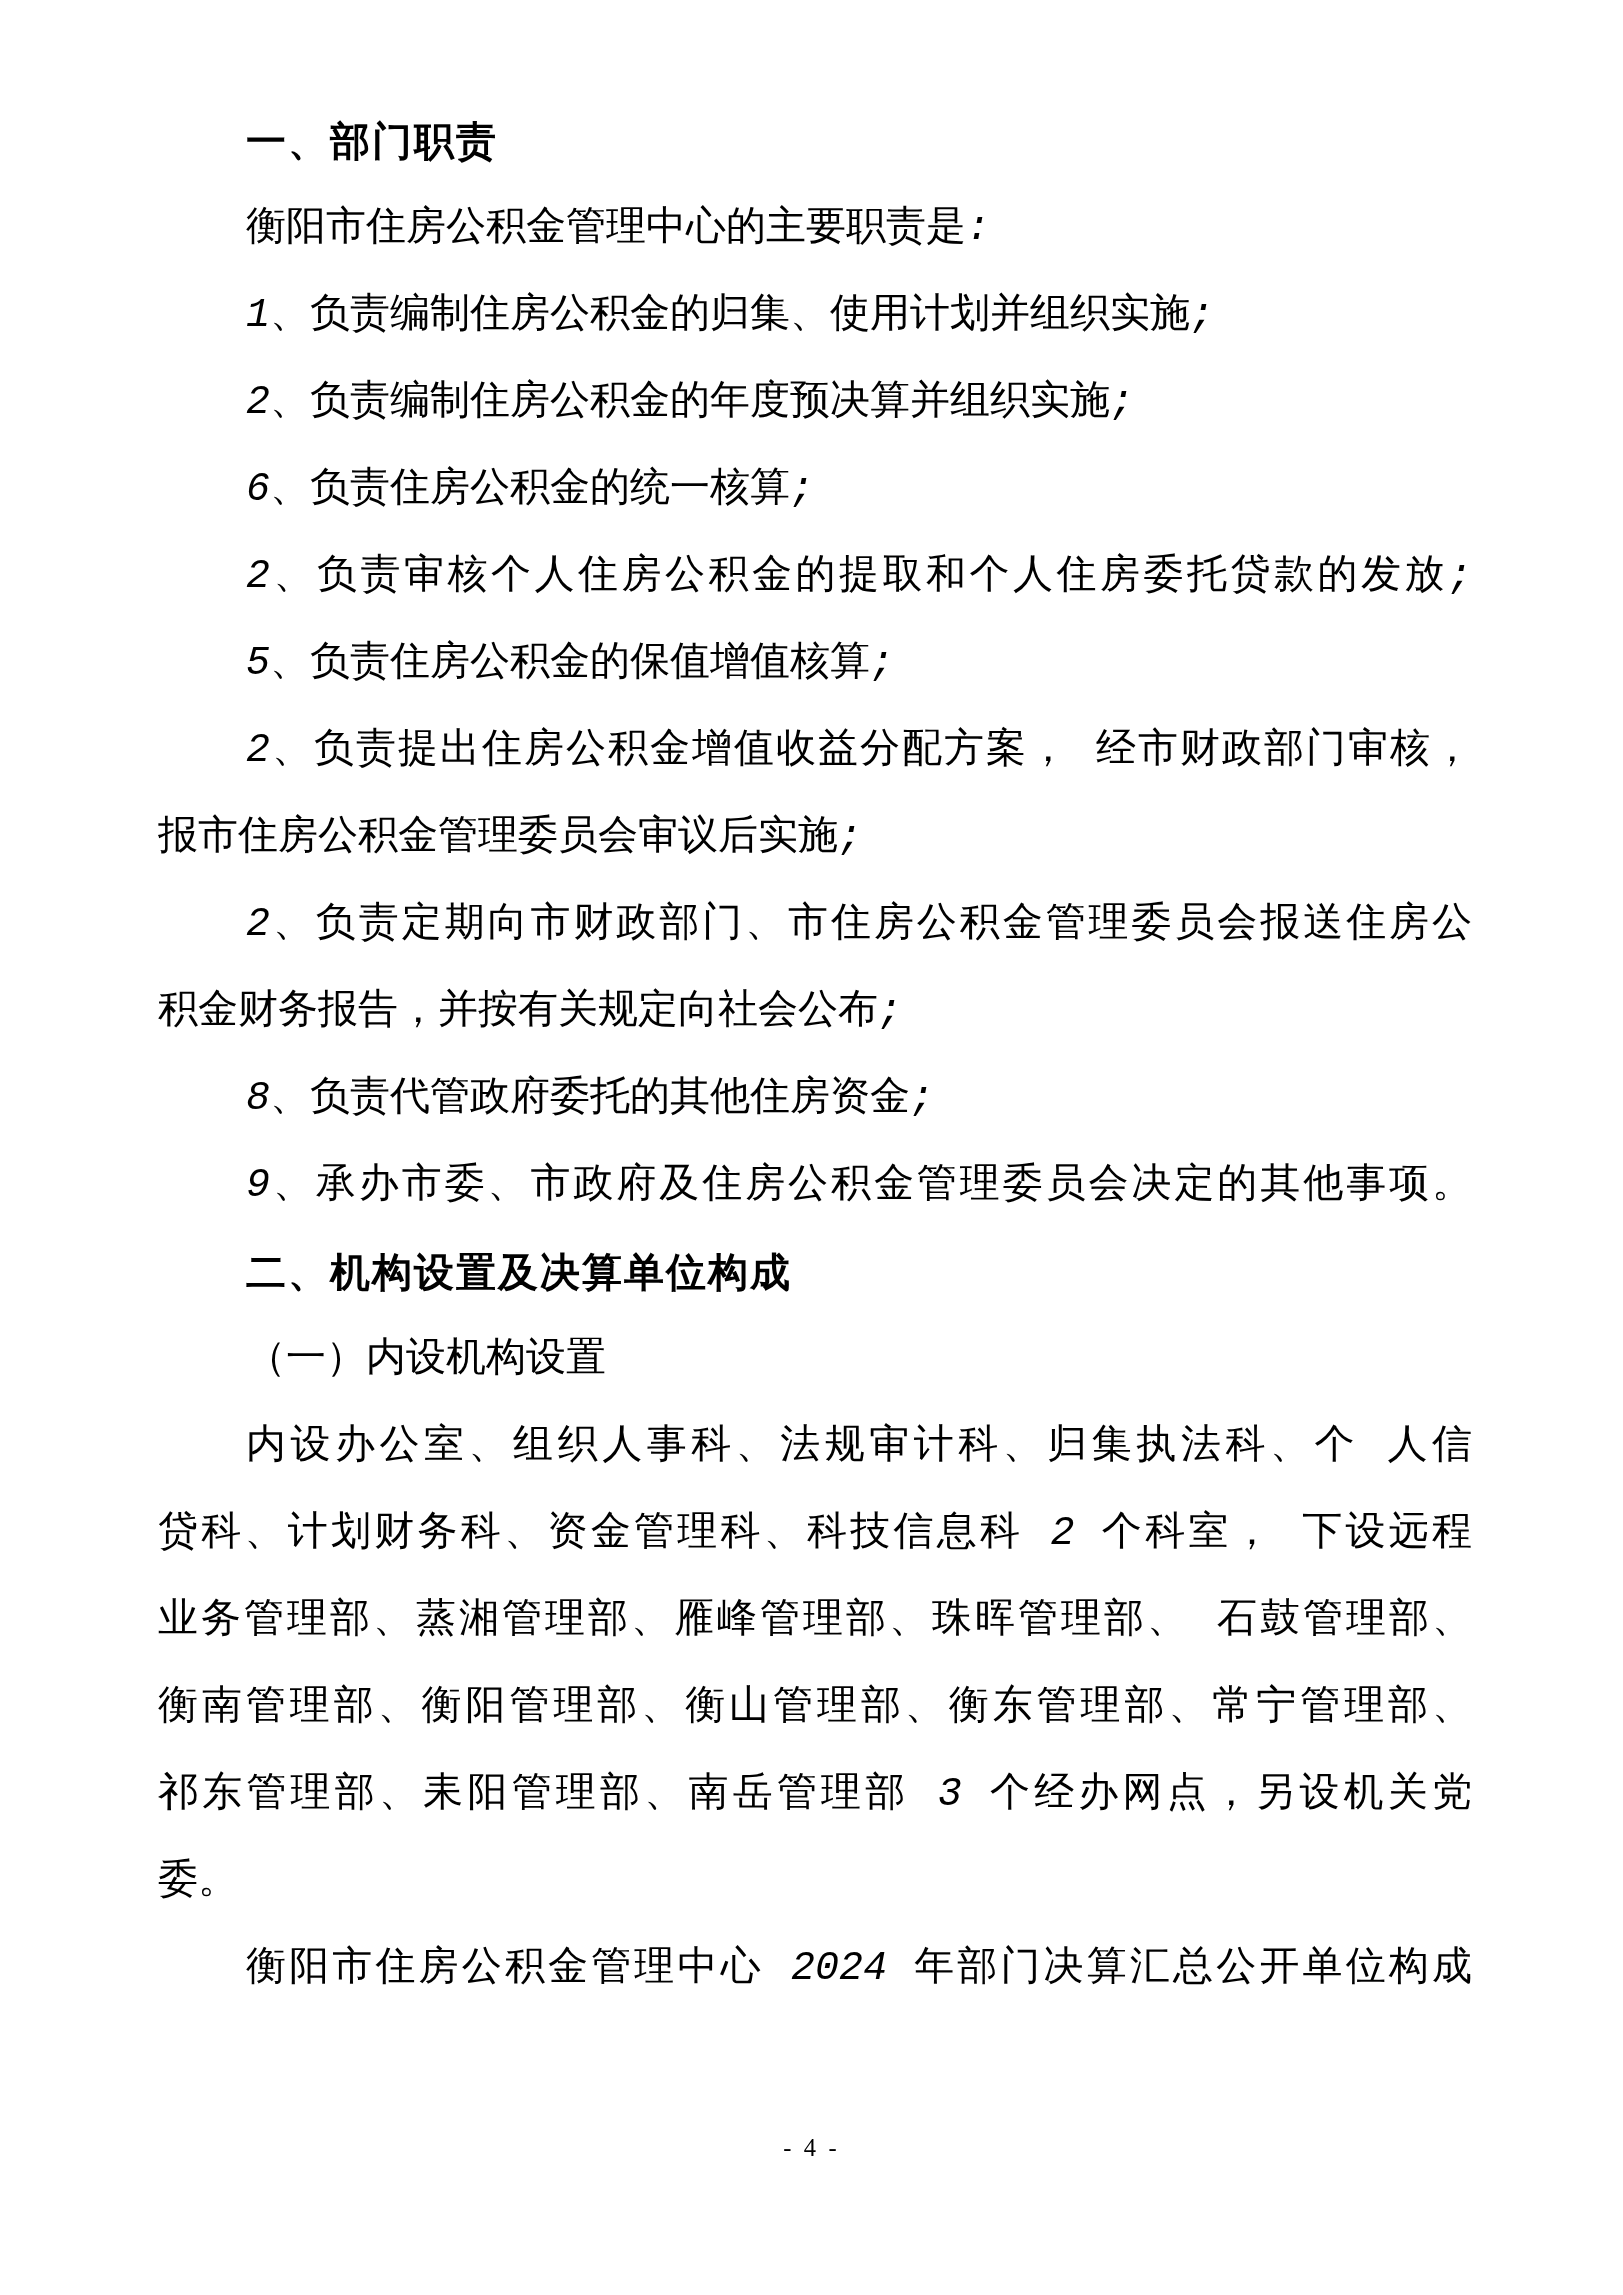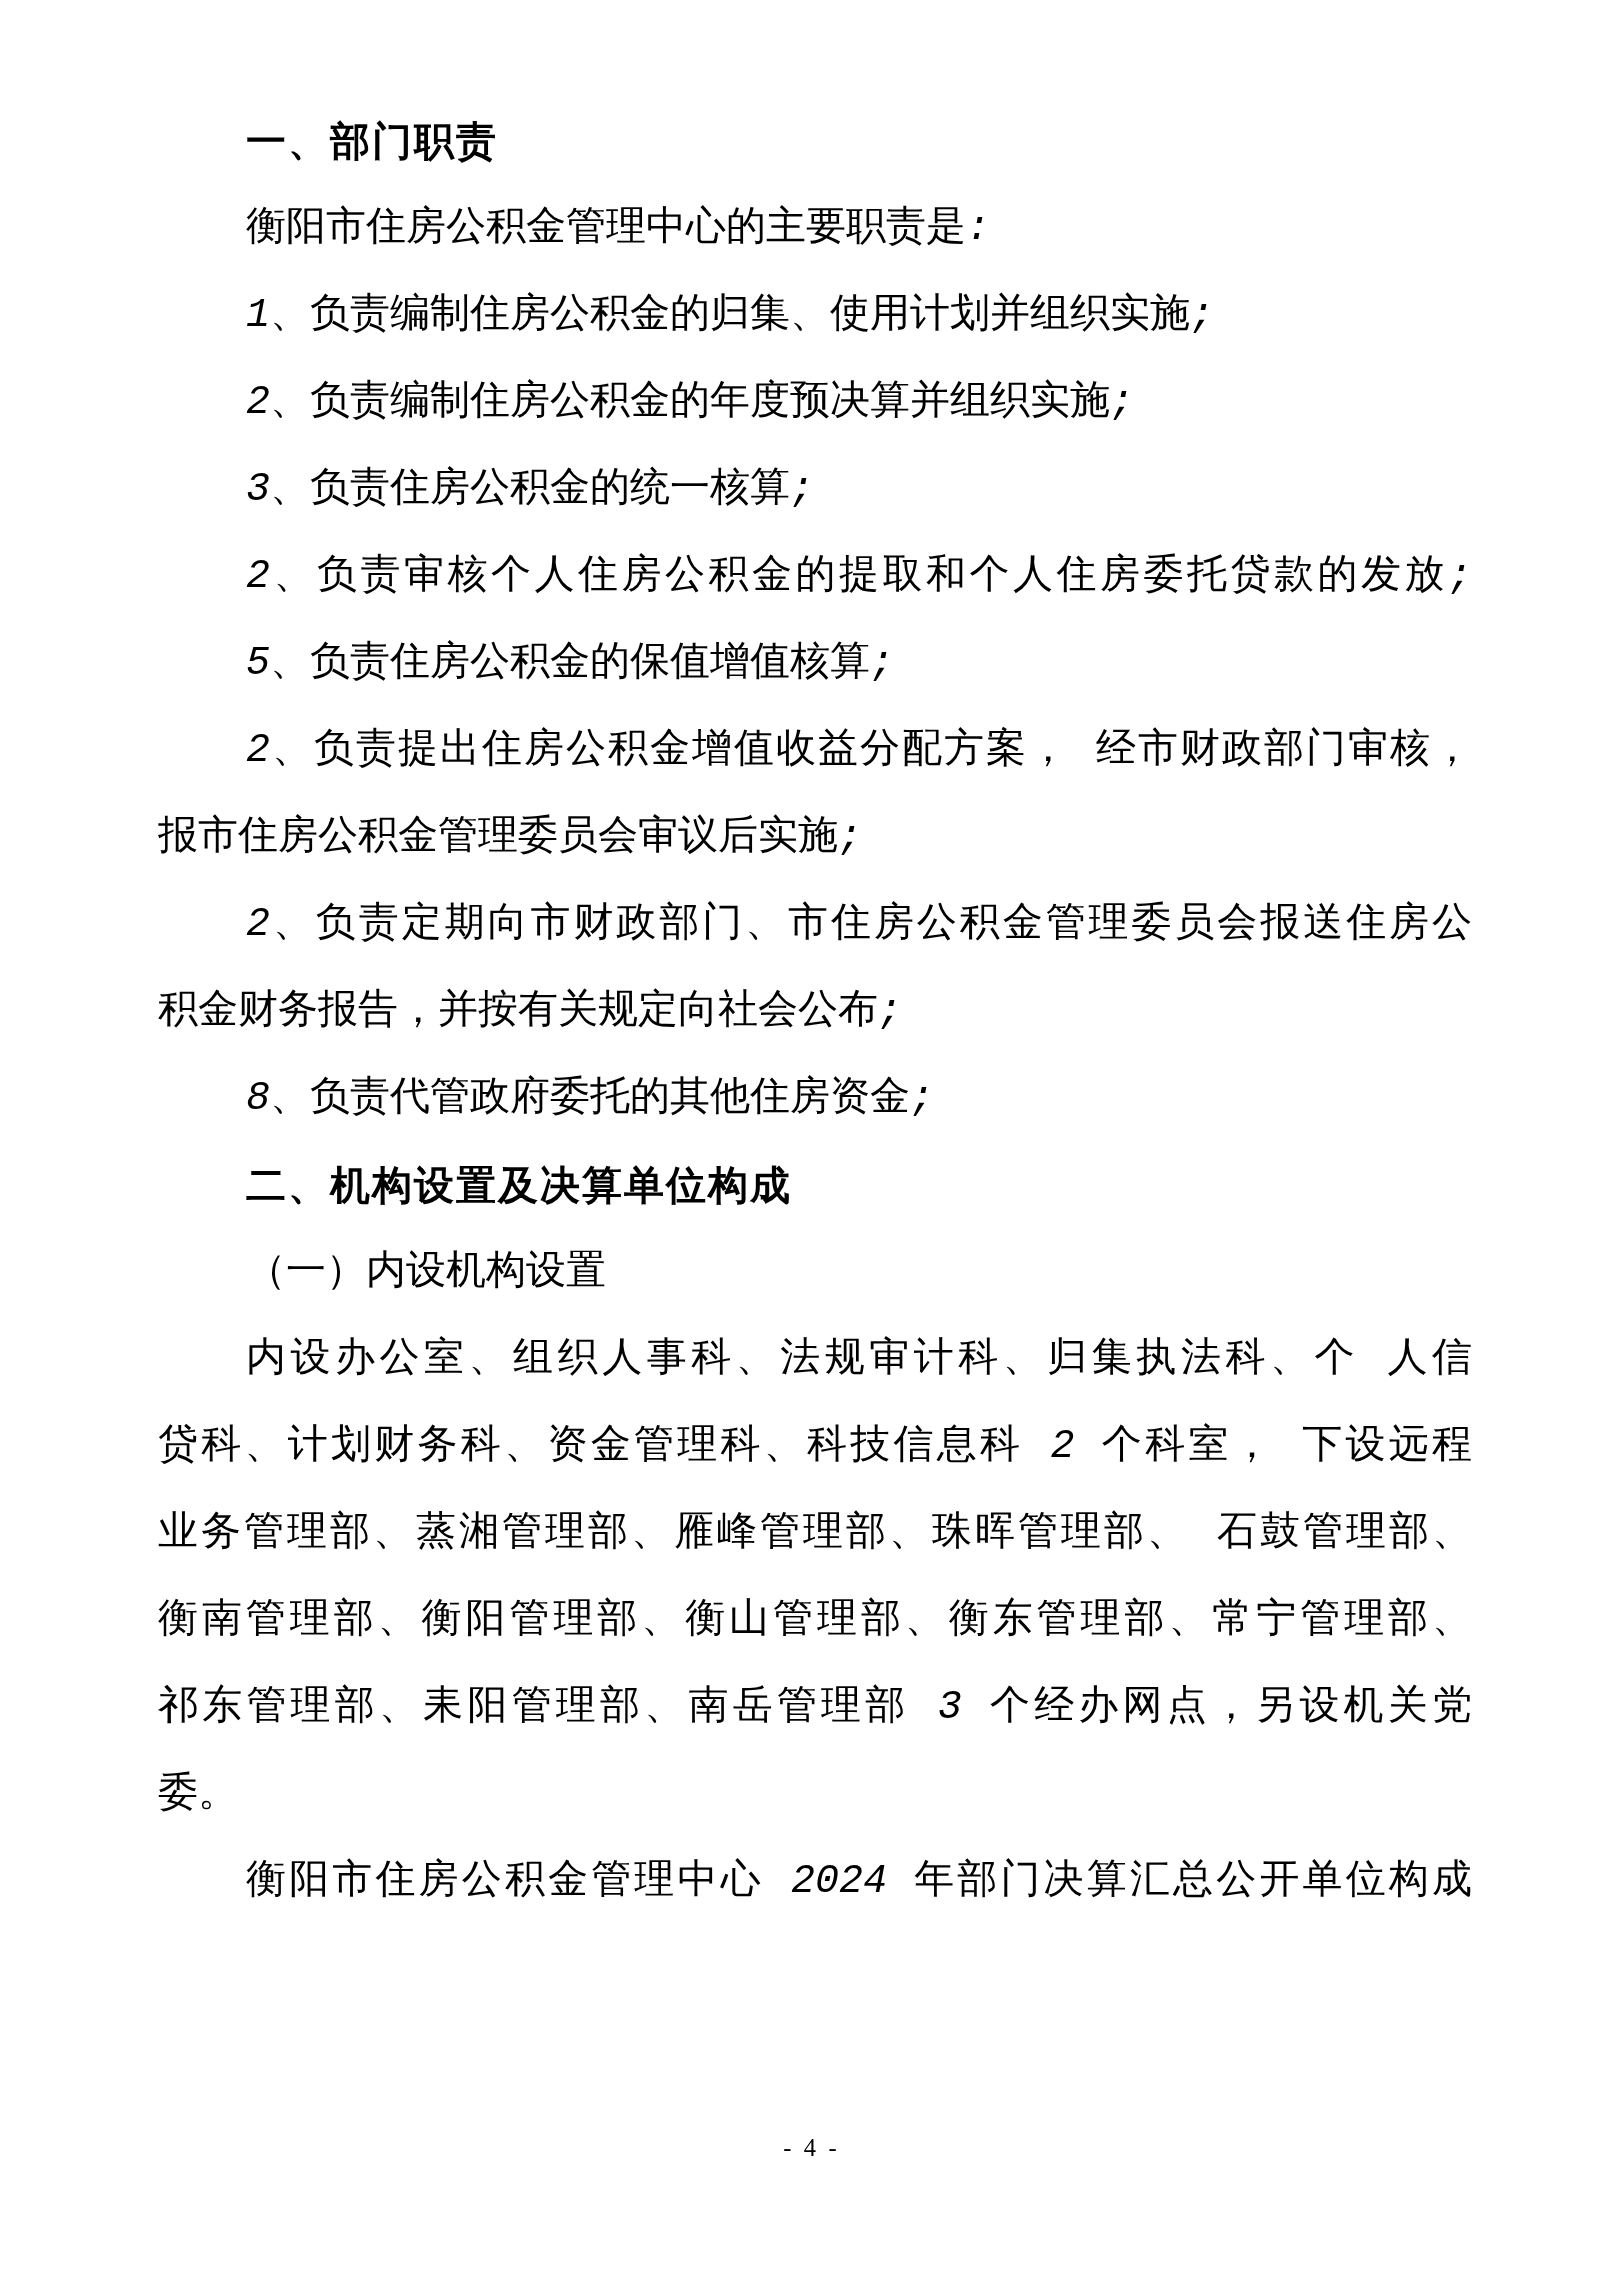--- a/index.html
+++ b/index.html
@@ -63,28 +63,29 @@
 </style>
 </head>
 <body>
 
 <div class="page">
   <div class="doc-body" id="doc-body">
       <div class="line heading indent nojustify">一、部门职责</div>
       <div class="line indent nojustify">衡阳市住房公积金管理中心的主要职责是:</div>
       <div class="line indent nojustify">1、负责编制住房公积金的归集、使用计划并组织实施;</div>
       <div class="line indent nojustify">2、负责编制住房公积金的年度预决算并组织实施;</div>
-      <div class="line indent nojustify">3、负责住房公积金的统一核算;</div>
+      <div class="line indent nojustify">6、负责住房公积金的统一核算;</div>
       <div class="line indent justify">2、负责审核个人住房公积金的提取和个人住房委托贷款的发放;</div>
       <div class="line indent nojustify">5、负责住房公积金的保值增值核算;</div>
       <div class="line indent justify">2、负责提出住房公积金增值收益分配方案， 经市财政部门审核，</div>
       <div class="line nojustify">报市住房公积金管理委员会审议后实施;</div>
       <div class="line indent justify">2、负责定期向市财政部门、市住房公积金管理委员会报送住房公</div>
       <div class="line nojustify">积金财务报告，并按有关规定向社会公布;</div>
       <div class="line indent nojustify">8、负责代管政府委托的其他住房资金;</div>
+      <div class="line indent justify">9、承办市委、市政府及住房公积金管理委员会决定的其他事项。</div>
       <div class="line heading indent nojustify">二、机构设置及决算单位构成</div>
       <div class="line indent nojustify">（一）内设机构设置</div>
       <div class="line indent justify">内设办公室、组织人事科、法规审计科、归集执法科、个 人信</div>
       <div class="line justify">贷科、计划财务科、资金管理科、科技信息科 2 个科室， 下设远程</div>
       <div class="line justify">业务管理部、蒸湘管理部、雁峰管理部、珠晖管理部、 石鼓管理部、</div>
       <div class="line justify">衡南管理部、衡阳管理部、衡山管理部、衡东管理部、常宁管理部、</div>
       <div class="line justify">祁东管理部、耒阳管理部、南岳管理部 3 个经办网点，另设机关党</div>
       <div class="line nojustify">委。</div>
       <div class="line indent justify">衡阳市住房公积金管理中心 2024 年部门决算汇总公开单位构成</div>
     </div>

